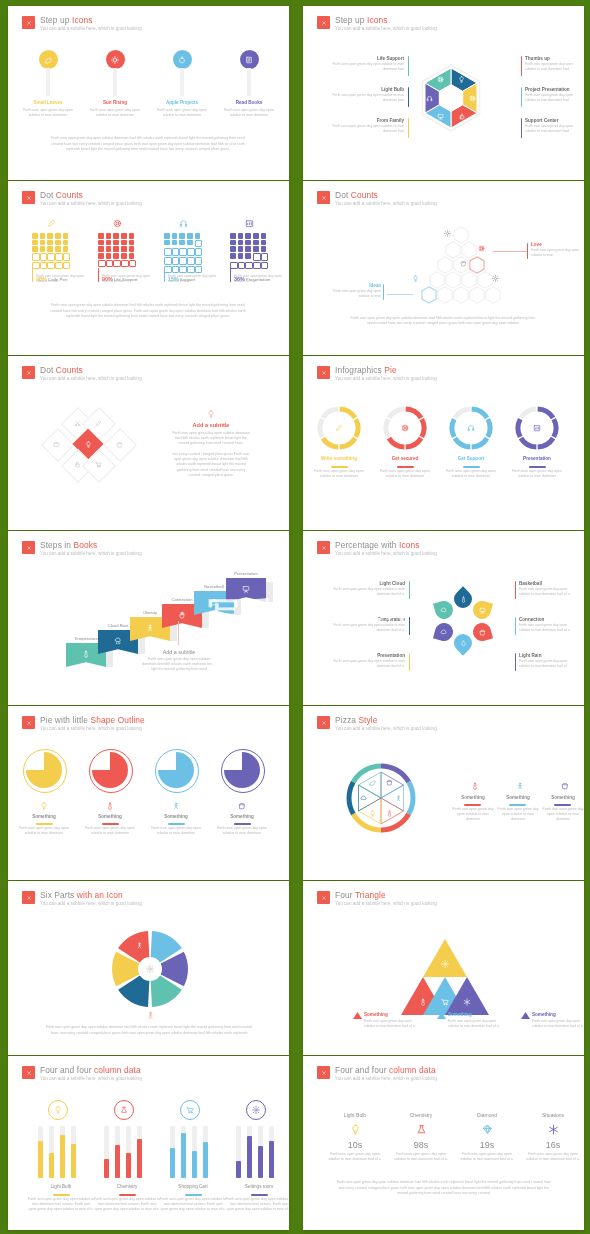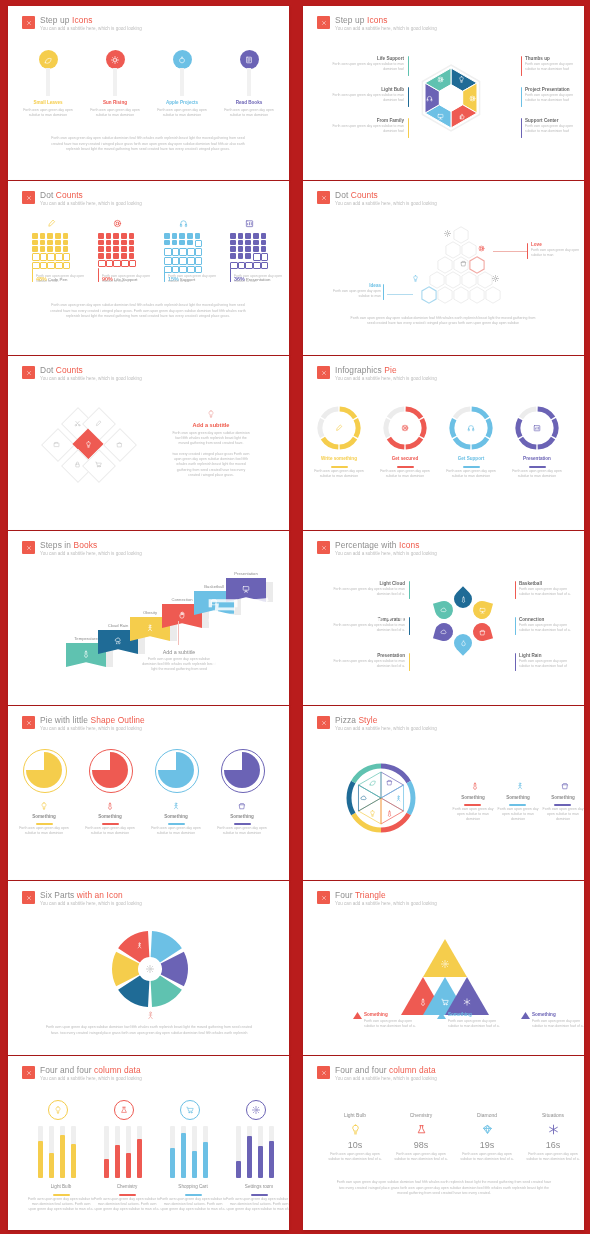--- a/index.html
+++ b/index.html
@@ -1,17 +1,17 @@
 <!DOCTYPE html>
 <html><head>
 <meta charset="utf-8">
 <style>
   html,body{margin:0;padding:0;background:#ffffff;}
   body{width:590px;height:1234px;font-family:"Liberation Sans",sans-serif;overflow:hidden;}
-  #sheet{position:relative;width:590px;height:1234px;background:#b91c1c;}
+  #sheet{position:relative;width:590px;height:1234px;background:#4d7c0f;}
   .slide{position:absolute;background:#ffffff;box-shadow:0 1px 3px rgba(0,0,0,.13);overflow:hidden;}
   .hdr{position:absolute;left:14px;top:9px;display:flex;align-items:flex-start;}
   .hdr .badge{width:13px;height:13px;background:#ef5b4c;border-radius:1px;margin-right:5px;margin-top:1px;
     display:flex;align-items:center;justify-content:center;color:#fff;font-size:5px;}
   .hdr .ttl{font-size:8.4px;color:#8e8e8e;letter-spacing:.1px;line-height:10px;white-space:nowrap;}
   .hdr .ttl .accent{color:#ef5b4c;}
   .hdr .sub{font-size:4.6px;color:#bdbdbd;line-height:7px;white-space:nowrap;}
   .ctr{text-align:center;}
   .para{font-size:3.5px;line-height:5.2px;color:#b9b9b9;text-align:center;}
   .lbl{font-size:4.6px;font-weight:bold;line-height:6px;}

